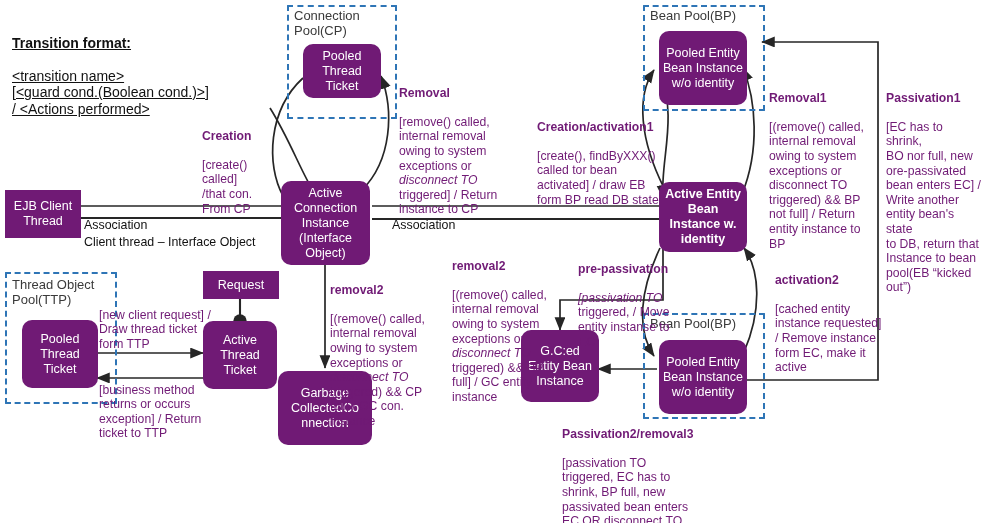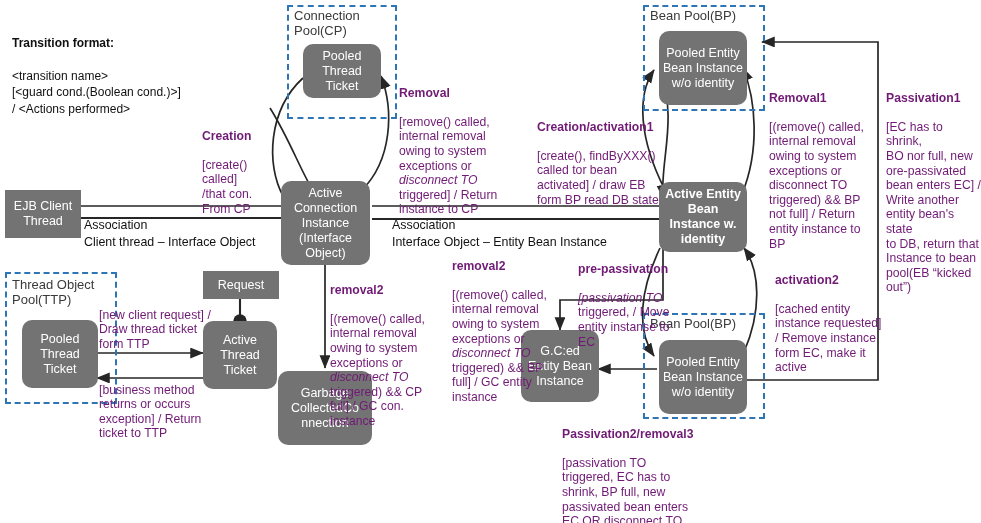--- a/index.html
+++ b/index.html
@@ -6,21 +6,21 @@
   body{
     width:981px;height:523px;position:relative;overflow:hidden;
     font-family:"Liberation Sans","DejaVu Sans",sans-serif;
     color:#1a1a1a;
   }
   #canvas{position:absolute;inset:0;width:981px;height:523px;}
   svg.edges{position:absolute;left:0;top:0;width:981px;height:523px;pointer-events:none;}
 
   
   .state{
-    position:absolute;background:#737373;color:#ffffff;
+    position:absolute;background:#701a75;color:#ffffff;
     display:flex;align-items:center;justify-content:center;text-align:center;
     font-size:12.5px;line-height:15px;border-radius:10px;
     box-sizing:border-box;padding:2px 4px;
   }
   .state.sharp{border-radius:0;}
   .state .lbl{display:block;width:100%;}
 
   
   .group{
     position:absolute;border:2.5px dashed #2E75B6;box-sizing:border-box;border-radius:1px;
@@ -31,21 +31,21 @@
   }
 
   
   .note{
     position:absolute;font-size:12.2px;line-height:14.6px;color:#701a75;
     white-space:pre-line;
   }
   .note .it{font-style:italic;}
   .note-title{font-weight:bold;display:block;}
 
-  .legend{position:absolute;font-size:12px;line-height:16.5px;white-space:pre-line;color:#111;}
+  .legend{position:absolute;font-size:14px;line-height:16.5px;white-space:pre-line;color:#111;text-decoration:underline;}
   .legend .hd{font-weight:bold;display:block;}
 
   .assoc{position:absolute;font-size:12.4px;line-height:15px;color:#111;white-space:pre-line;}
 </style>
 </head>
 <body>
 
 <div id="canvas">
 
   <svg class="edges" viewBox="0 0 981 523">
@@ -190,23 +190,20 @@
 
   <div class="assoc" style="left:84px;top:203px;width:200px;">
     <span>Association</span>
   </div>
   <div class="assoc" style="left:84px;top:220px;width:230px;">
     <span>Client thread – Interface Object</span>
   </div>
 
   <div class="assoc" style="left:392px;top:203px;width:200px;">
     <span>Association</span>
-  </div>
-  <div class="assoc" style="left:392px;top:220px;width:270px;">
-    <span>Interface Object – Entity Bean Instance</span>
   </div>
 
   <div class="note" style="left:202px;top:114px;width:80px;">
     <span class="note-title">Creation</span>
     <span>[create()
 called]
 /that con.
 From CP</span>
   </div>
 

